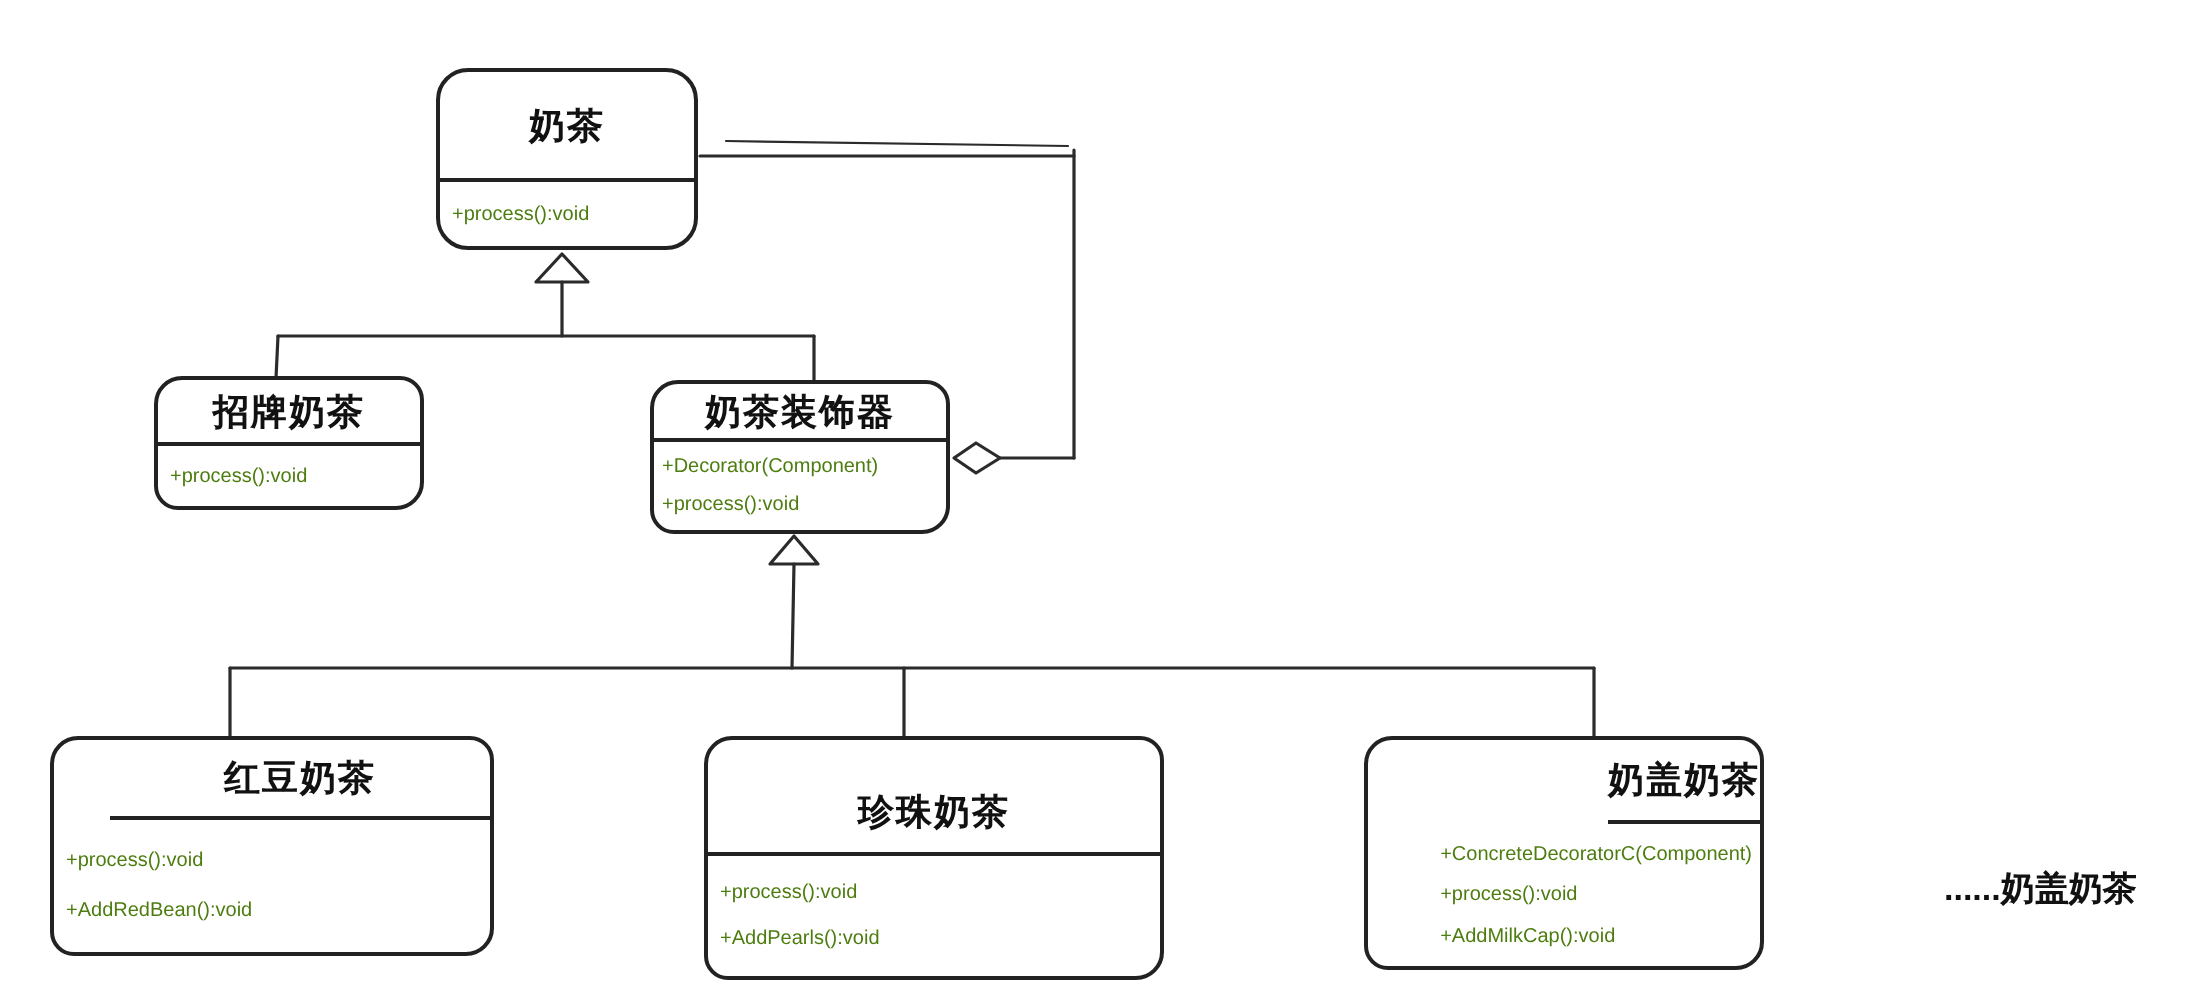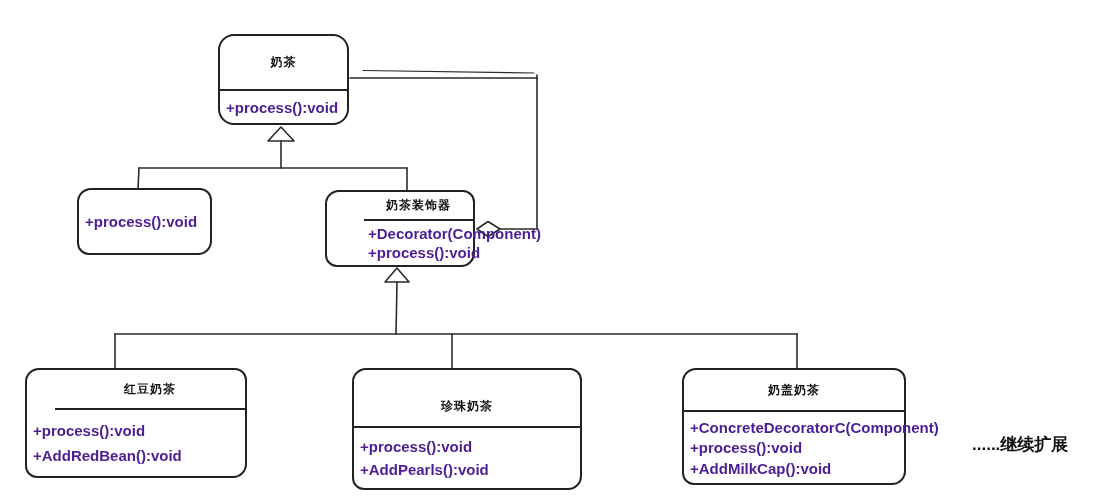--- a/index.html
+++ b/index.html
@@ -30,37 +30,36 @@
     display: flex;
     flex-direction: column;
   }
   .uml-title {
     box-sizing: border-box;
     border-bottom: 2px solid #222222;
     display: flex;
     align-items: center;
     justify-content: center;
     font-weight: bold;
-    font-size: 12px;
+    font-size: 18px;
     color: #111111;
     letter-spacing: 1px;
   }
   .uml-methods {
     flex: 1;
     display: flex;
     flex-direction: column;
     justify-content: space-evenly;
     padding: 2px 4px 2px 6px;
   }
   .uml-method {
-    font-size: 15px;
-    color: #4c1d95;
+    font-size: 10px;
+    color: #4d7c0f;
     white-space: nowrap;
     line-height: 15px;
-    font-weight: bold;
   }
   .annotation {
     position: absolute;
     left: 972px;
     top: 433px;
     font-size: 17px;
     font-weight: bold;
     color: #111111;
     white-space: nowrap;
   }
@@ -111,26 +110,27 @@
   </svg>
 
   <div class="uml-class" style="left:218px; top:34px; width:131px; height:91px; border-radius:16px;">
     <div class="uml-title" style="height:55px;">奶茶</div>
     <div class="uml-methods">
       <div class="uml-method">+process():void</div>
     </div>
   </div>
 
   <div class="uml-class" style="left:77px; top:188px; width:135px; height:67px;">
+    <div class="uml-title" style="height:33px;">招牌奶茶</div>
     <div class="uml-methods">
       <div class="uml-method">+process():void</div>
     </div>
   </div>
 
-  <div class="uml-class" style="left:325px; top:190px; width:150px; height:77px;padding-left:37px;">
+  <div class="uml-class" style="left:325px; top:190px; width:150px; height:77px;">
     <div class="uml-title" style="height:29px;">奶茶装饰器</div>
     <div class="uml-methods" style="padding-left:4px;">
       <div class="uml-method">+Decorator(Component)</div>
       <div class="uml-method">+process():void</div>
     </div>
   </div>
 
   <div class="uml-class" style="left:25px; top:368px; width:222px; height:110px;">
     <div class="uml-title" style="height:40px;margin-left:28px;">红豆奶茶</div>
     <div class="uml-methods">
@@ -140,24 +140,24 @@
   </div>
 
   <div class="uml-class" style="left:352px; top:368px; width:230px; height:122px;">
     <div class="uml-title" style="height:42px;margin-top:16px;">珍珠奶茶</div>
     <div class="uml-methods">
       <div class="uml-method">+process():void</div>
       <div class="uml-method">+AddPearls():void</div>
     </div>
   </div>
 
-  <div class="uml-class" style="left:682px; top:368px; width:224px; height:117px;">
+  <div class="uml-class" style="left:682px; top:368px; width:200px; height:117px;align-items:flex-end;">
     <div class="uml-title" style="height:42px;">奶盖奶茶</div>
     <div class="uml-methods">
       <div class="uml-method">+ConcreteDecoratorC(Component)</div>
       <div class="uml-method">+process():void</div>
       <div class="uml-method">+AddMilkCap():void</div>
     </div>
   </div>
 
-  <div class="annotation">......继续扩展</div>
+  <div class="annotation">......奶盖奶茶</div>
 
 </div>
 
 </body></html>

